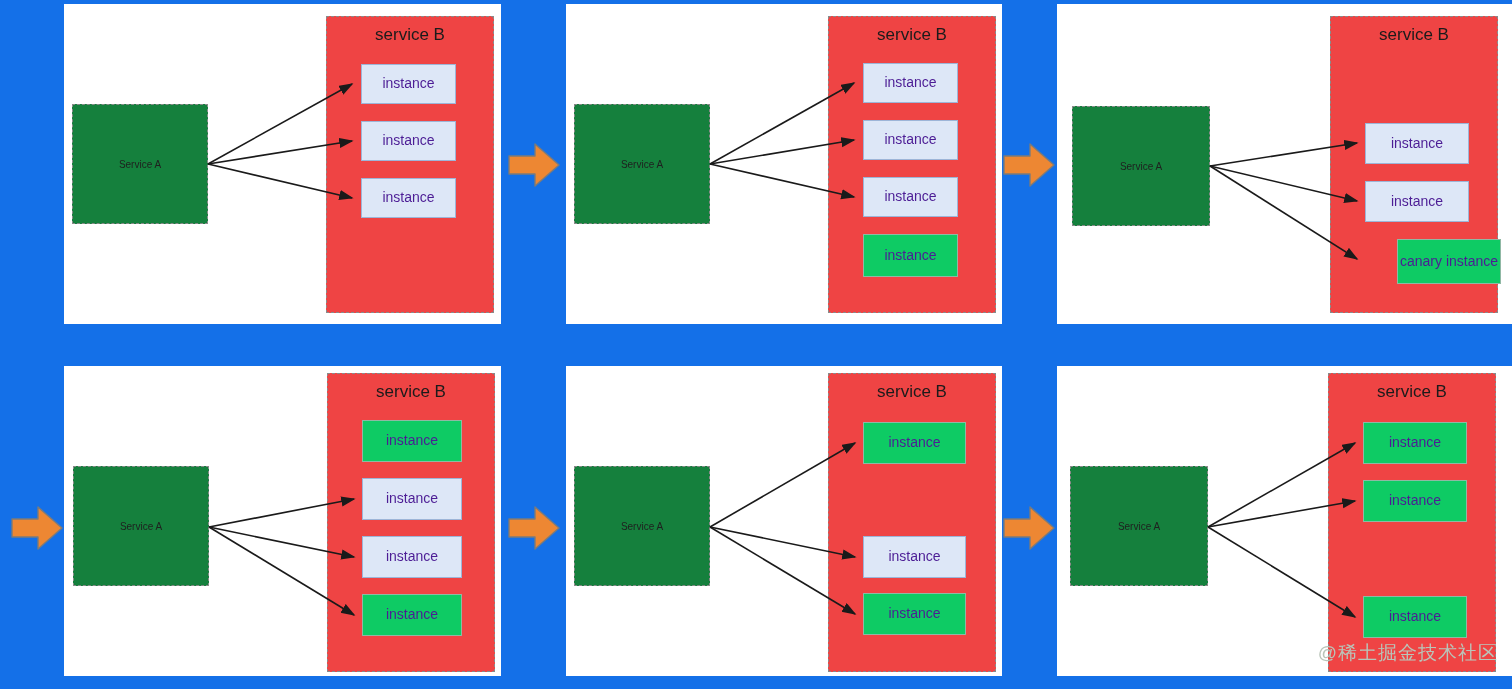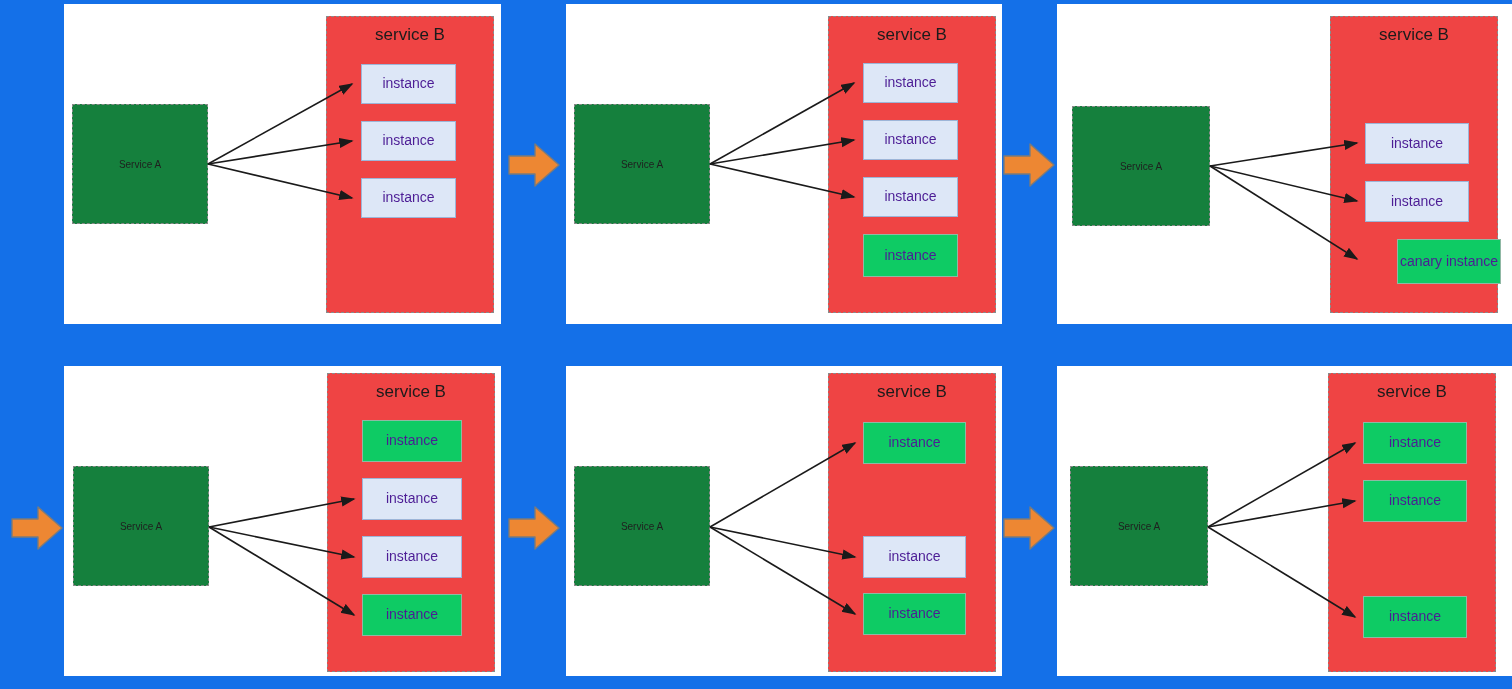--- a/index.html
+++ b/index.html
@@ -299,20 +299,21 @@
       <defs>
         <marker id="ah6" markerWidth="9" markerHeight="9" refX="8" refY="3.2" orient="auto">
           <path d="M0,0 L9,3.2 L0,6.4 z" fill="#1a1a1a"></path>
         </marker>
       </defs>
       <line x1="151" y1="161" x2="298" y2="77" stroke="#1a1a1a" stroke-width="1.6" marker-end="url(#ah6)"></line>
       <line x1="151" y1="161" x2="298" y2="135" stroke="#1a1a1a" stroke-width="1.6" marker-end="url(#ah6)"></line>
       <line x1="151" y1="161" x2="298" y2="251" stroke="#1a1a1a" stroke-width="1.6" marker-end="url(#ah6)"></line>
     </svg>
 
+    <div class="watermark">@稀土掘金技术社区</div>
   </div>
 
   <svg class="step-arrow" style="left:505px; top:136px;" width="58" height="58" viewBox="0 0 58 58">
     <path d="M4,20 L30,20 L30,8 L54,29 L30,50 L30,38 L4,38 Z" fill="#ed8733" stroke="#7b7b7b" stroke-width="1.4" stroke-linejoin="round"></path>
   </svg>
 
   <svg class="step-arrow" style="left:1000px; top:136px;" width="58" height="58" viewBox="0 0 58 58">
     <path d="M4,20 L30,20 L30,8 L54,29 L30,50 L30,38 L4,38 Z" fill="#ed8733" stroke="#7b7b7b" stroke-width="1.4" stroke-linejoin="round"></path>
   </svg>
 

